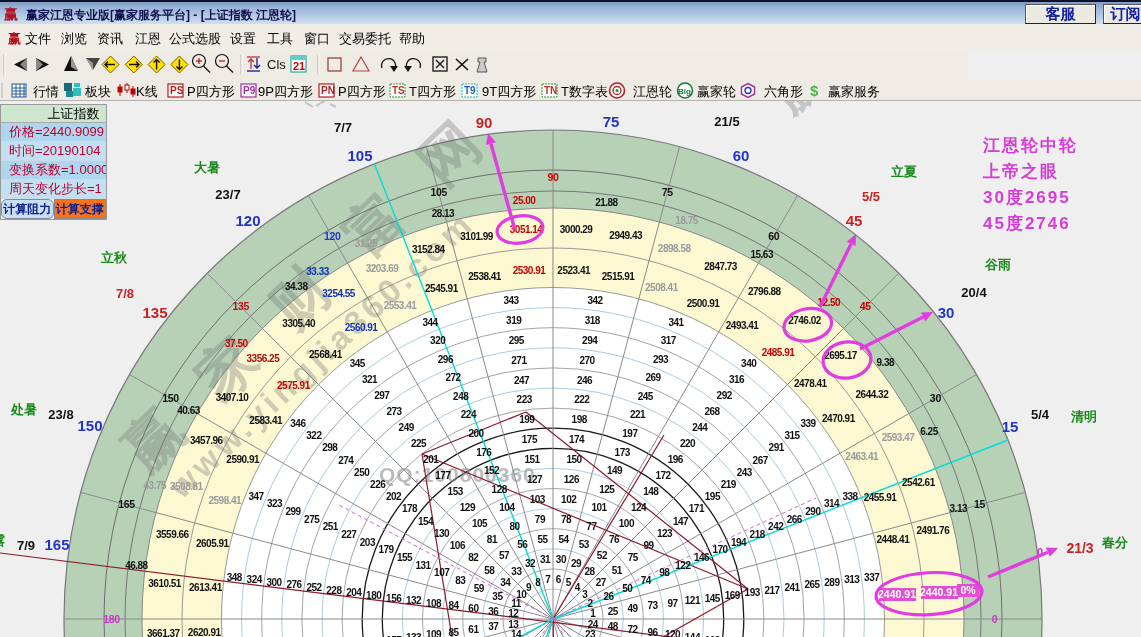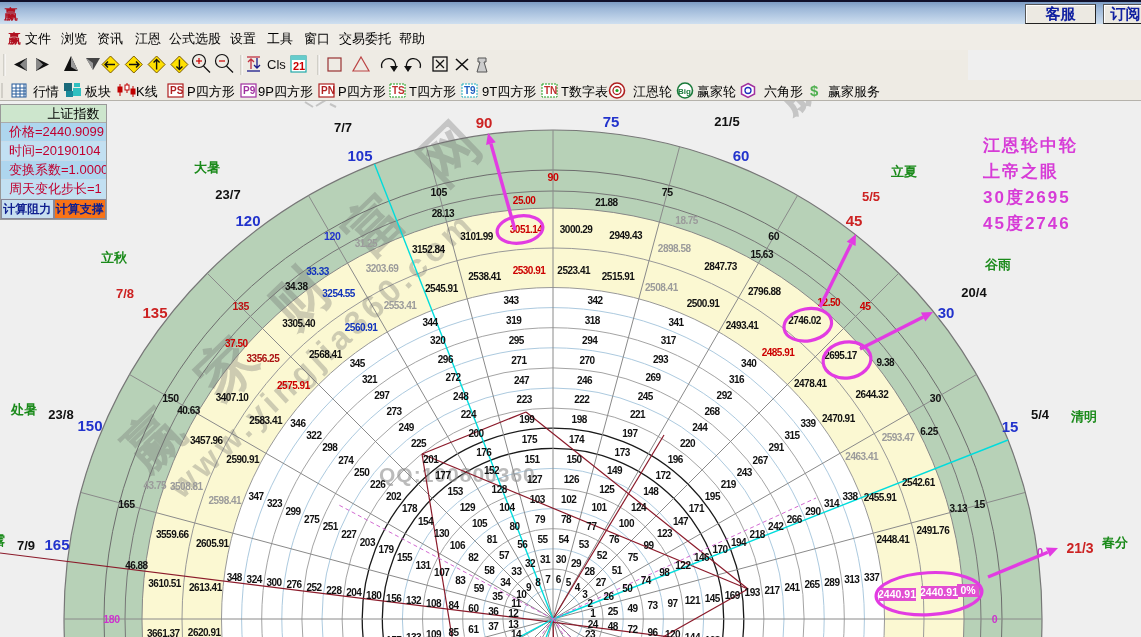--- a/index.html
+++ b/index.html
@@ -430,20 +430,21 @@
     <g font-family="Liberation Sans" font-size="17" font-weight="bold" fill="#d73bd7" letter-spacing="2">
       <text x="983" y="51">江恩轮中轮</text>
       <text x="983" y="77">上帝之眼</text>
       <text x="983" y="103">30度2695</text>
       <text x="983" y="129">45度2746</text>
     </g>
   </svg>
 
 <div class="titlebar">
  <div class="ticon">赢</div>
+ <div class="ttext">赢家江恩专业版[赢家服务平台] - [上证指数 江恩轮]</div>
  <div class="tbtn" style="left:1025px;width:71px;">客服</div>
  <div class="tbtn" style="left:1103px;width:45px;">订阅</div>
 </div>
 
 <div class="menubar">
  <span style="left:8px;color:#b01020;font-weight:bold;">赢</span>
  <span style="left:25px;">文件</span>
     <span style="left:61px;">浏览</span>
     <span style="left:97px;">资讯</span>
  <span style="left:135px;">江恩</span>
@@ -578,16 +579,16 @@
  <span class="t2item" style="left:828px;">赢家服务</span>
 </div>
 
 <div class="panel">
  <div class="hd">上证指数</div>
  <div class="row">价格=2440.9099</div>
  <div class="row" style="background:#c2e0f2;">时间=20190104</div>
  <div class="row">变换系数=1.00000</div>
  <div class="row" style="background:#c2e0f2;">周天变化步长=1</div>
  <div class="btns">
-      <div style="background:#c8dff0;">计算阻力</div>
+      <div style="background:#c8dff0;border-radius:6px;">计算阻力</div>
       <div style="background:#f97316;">计算支撑</div>
     </div>
 </div>
 
 </body></html>

